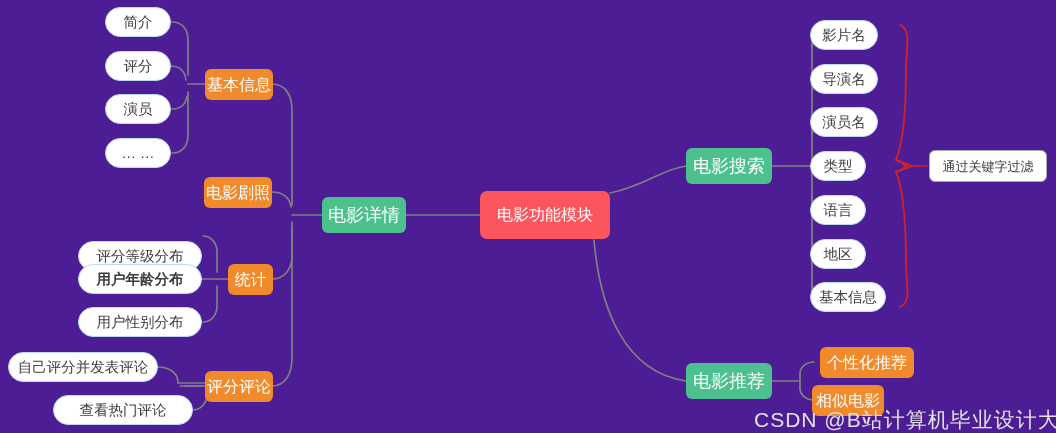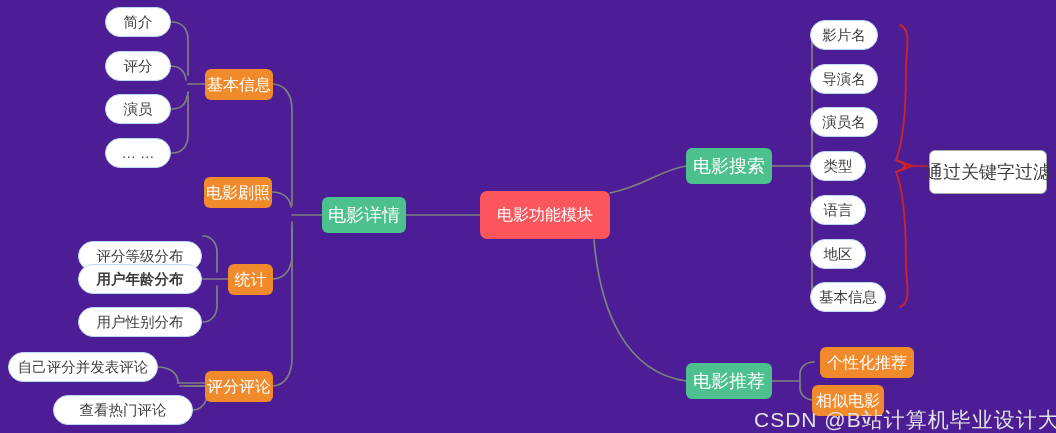--- a/index.html
+++ b/index.html
@@ -66,26 +66,26 @@
   .node.root {
     height: 48px;
     border-radius: 7px;
     background: #fb565d;
     color: #ffffff;
     font-size: 16px;
     padding: 0 16px;
   }
   
   .node.note {
-    height: 44px;
+    height: 32px;
     border: 1.4px solid #a8a8a8;
     border-radius: 6px;
     background: #ffffff;
     color: #3c3c3c;
-    font-size: 18px;
+    font-size: 13px;
     padding: 0 16px;
   }
   .watermark {
     position: absolute;
     color: #e2e2e2;
     font-size: 21px;
     letter-spacing: 1px;
     white-space: nowrap;
     user-select: none;
   }

